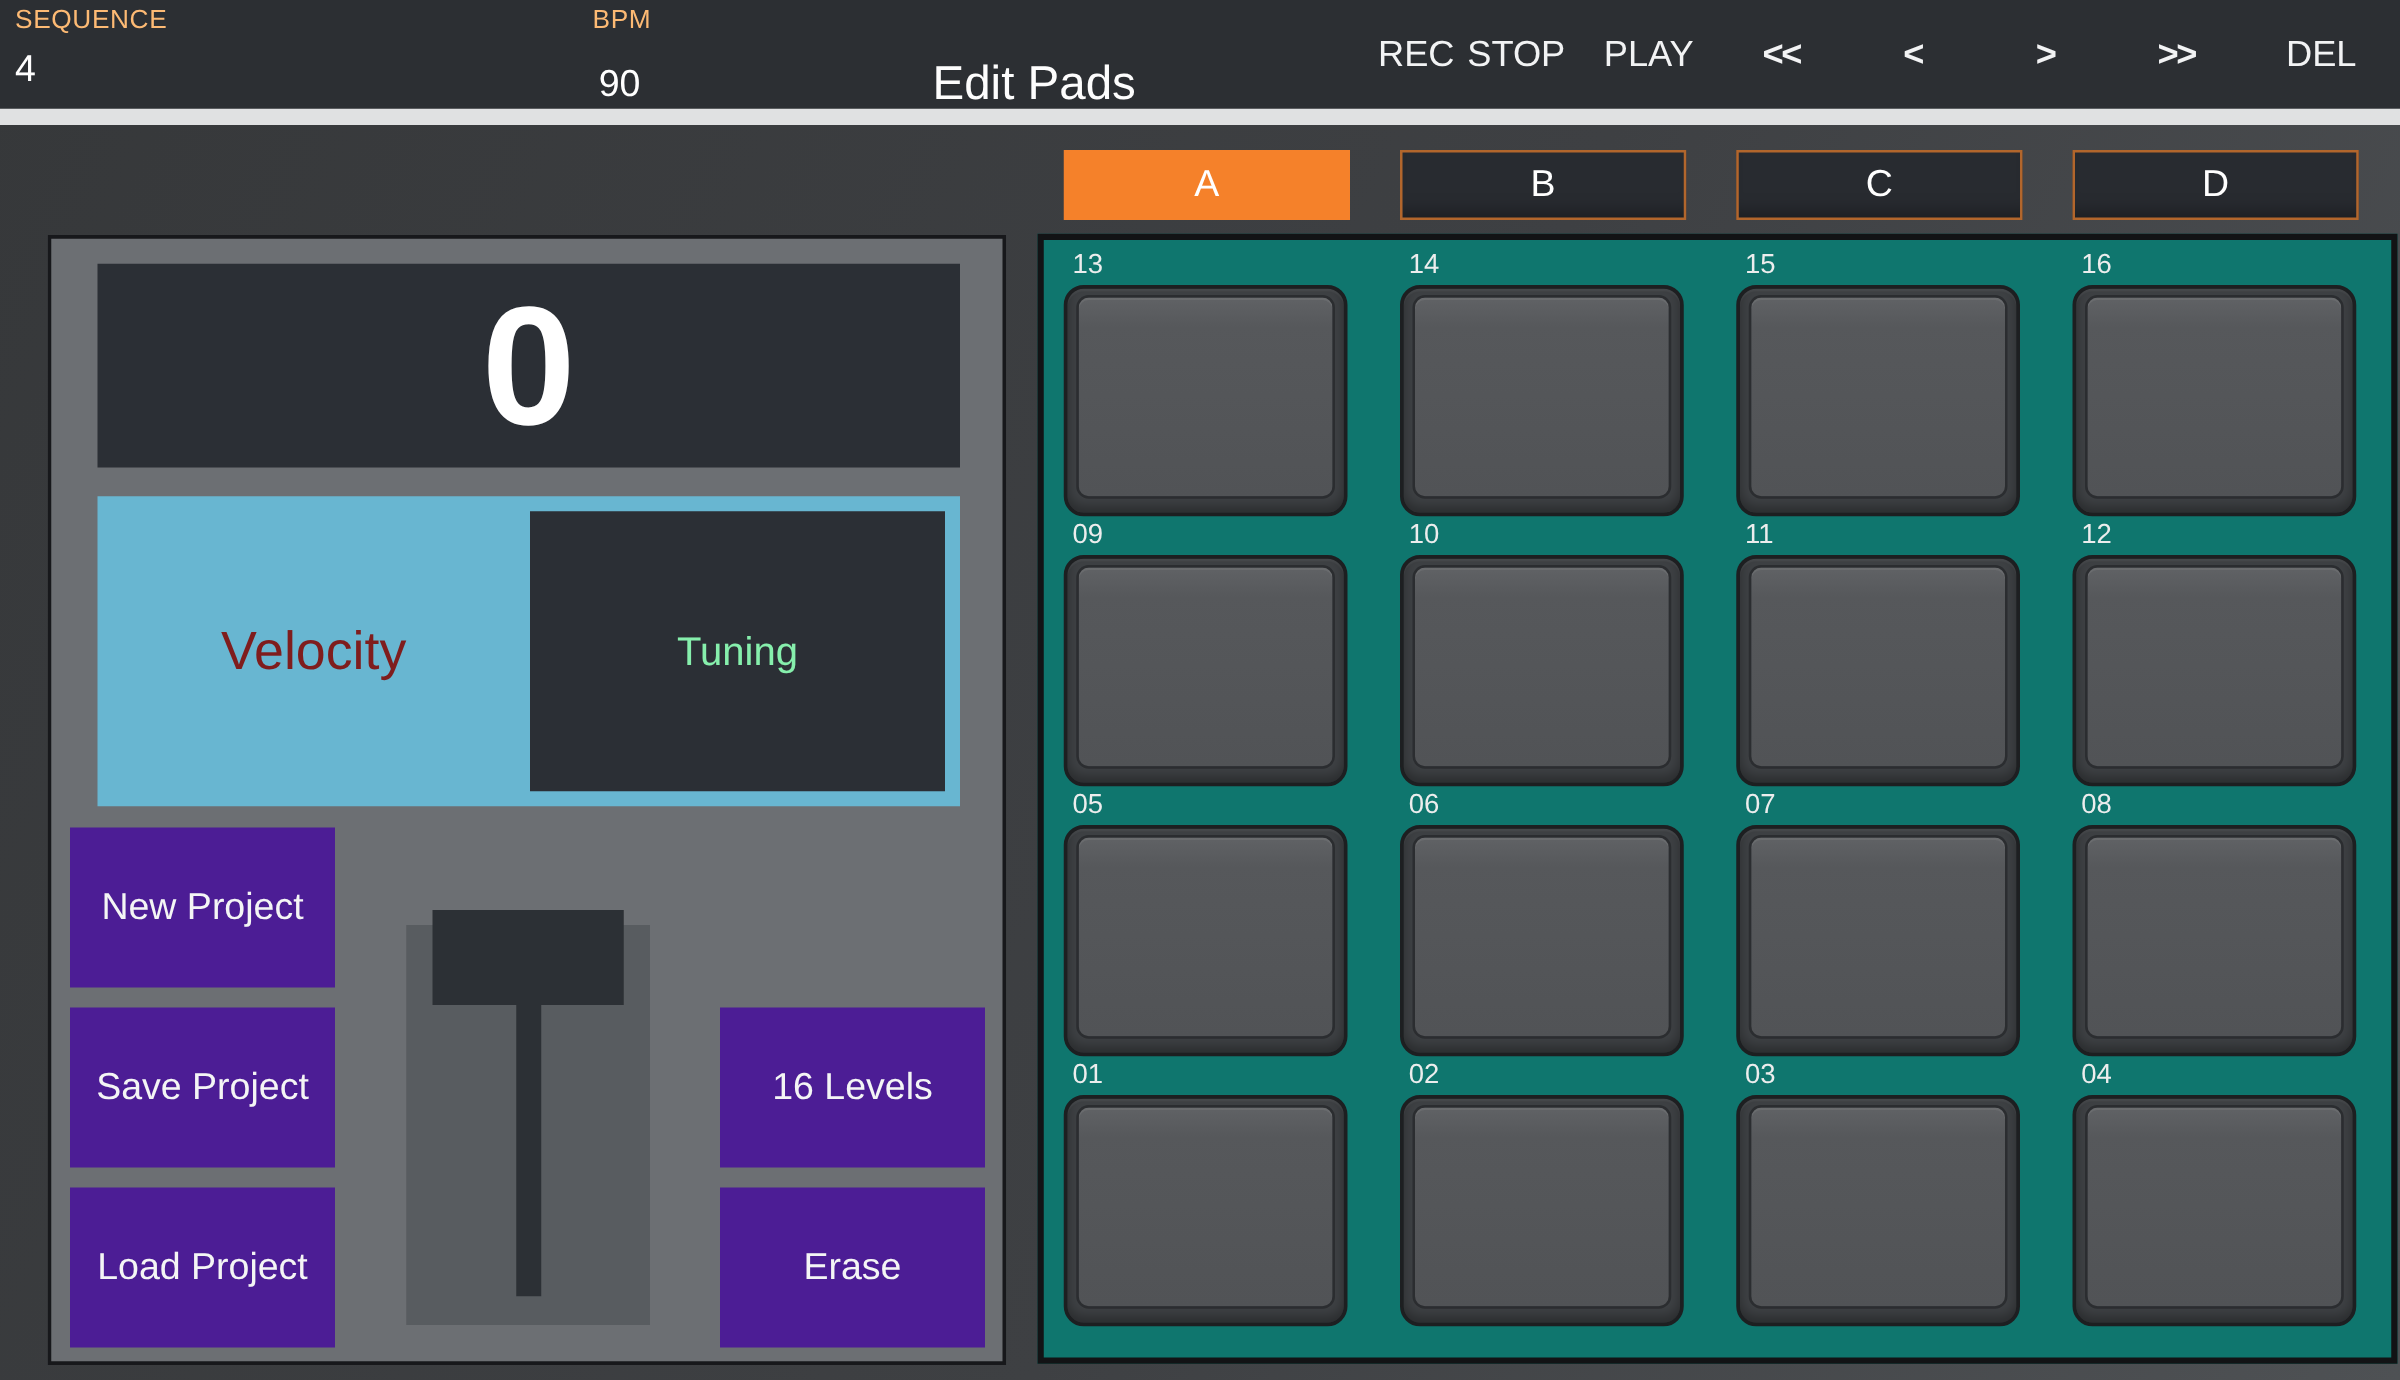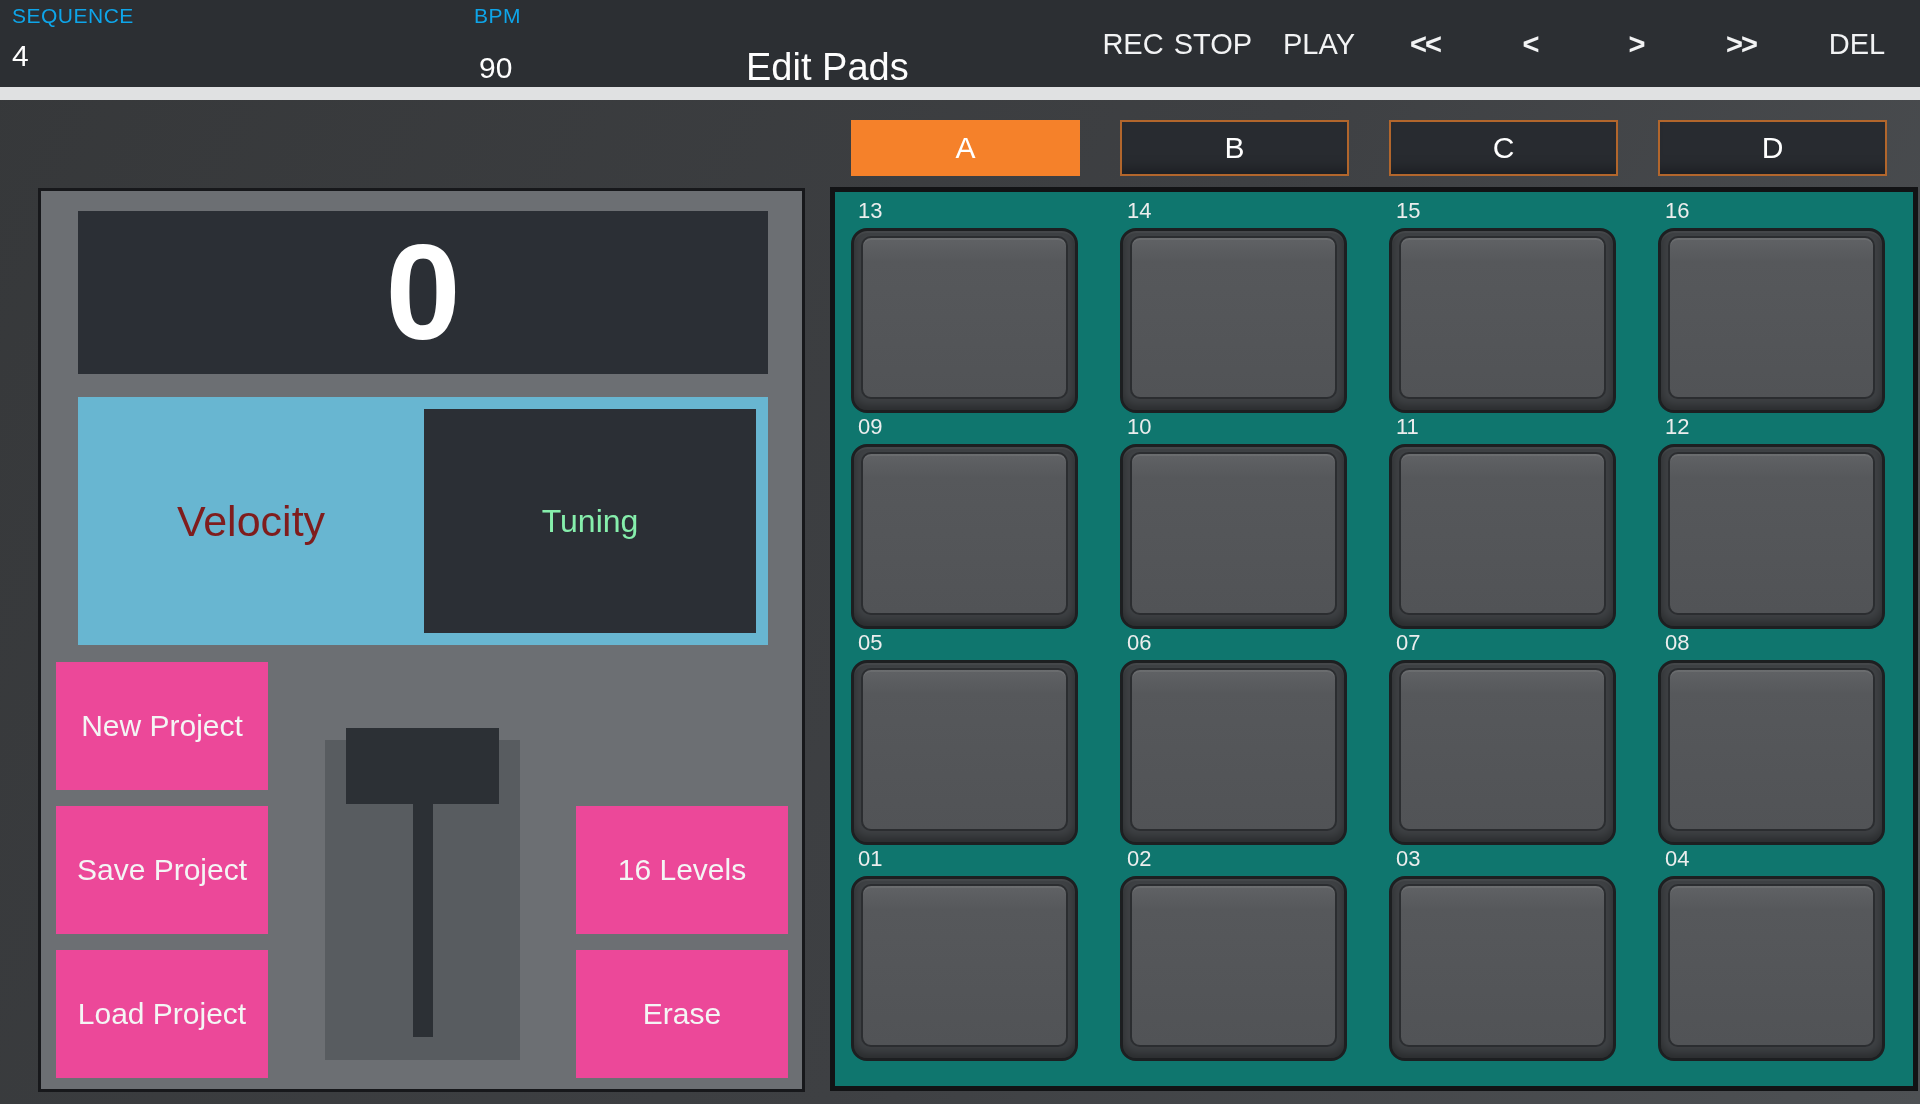--- a/index.html
+++ b/index.html
@@ -7,21 +7,21 @@
   body {
     position:relative; overflow:hidden;
     font-family:"Liberation Sans","DejaVu Sans",sans-serif;
     background:linear-gradient(115deg,#36383a 0%,#3e4043 55%,#4e5154 100%);
     color:#fff;
   }
   .abs { position:absolute; }
 
   
   .topbar { left:0; top:0; width:1920px; height:87px; background:#2c2f33; }
-  .tb-small { font-size:21px; color:#0ea5e9; letter-spacing:.5px; }
+  .tb-small { font-size:21px; color:#fdba74; letter-spacing:.5px; }
   .tb-value { font-size:30px; color:#ffffff; }
   .tb-title { font-size:38px; color:#fdfdfd; }
   .tb-btn {
     top:24px; font-size:29px; color:#f2f3f4; transform:translateX(-50%);
     white-space:nowrap; cursor:pointer; line-height:40px;
   }
   .tb-btn.arrow { font-weight:700; letter-spacing:-2px; }
   .divider-strip { left:0; top:87px; width:1920px; height:13px; background:#e0e1e2; }
 
   
@@ -39,21 +39,21 @@
     left:0; top:0; width:346px; height:248px;
     display:flex; align-items:center; justify-content:center;
     font-size:43px; color:#7f1d1d; cursor:pointer;
   }
   .mode-tuning {
     left:346px; top:12px; width:332px; height:224px; background:#2b2f35;
     display:flex; align-items:center; justify-content:center;
     font-size:32px; color:#86efac; cursor:pointer;
   }
   .panel-btn {
-    width:212px; height:128px; background:#ec4899;
+    width:212px; height:128px; background:#4c1d95;
     display:flex; align-items:center; justify-content:center;
     font-size:30px; color:#f4f5f5; cursor:pointer; text-align:center;
   }
   .col-l { left:15px; }
   .col-r { left:535px; }
   .row-1 { top:471px; } .row-2 { top:615px; } .row-3 { top:759px; }
 
   .fader-track { left:284px; top:549px; width:195px; height:320px; background:#585c60; cursor:pointer; }
   .fader-handle { left:305px; top:537px; width:153px; height:76px; background:#2c3035; cursor:grab; }
   .fader-stem { left:372px; top:613px; width:20px; height:233px; background:#2c3035; }

